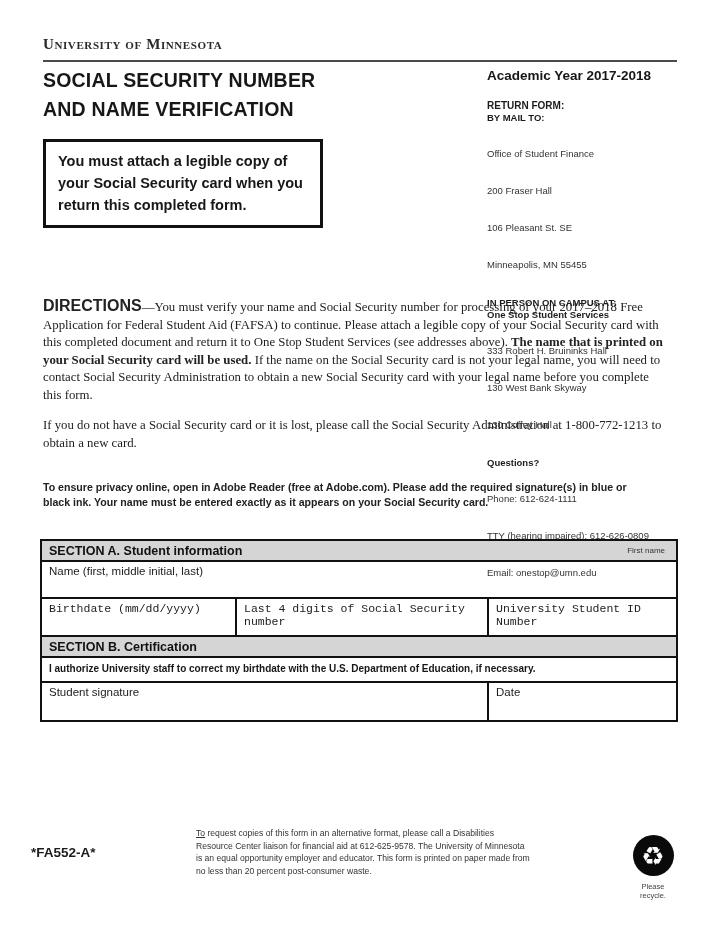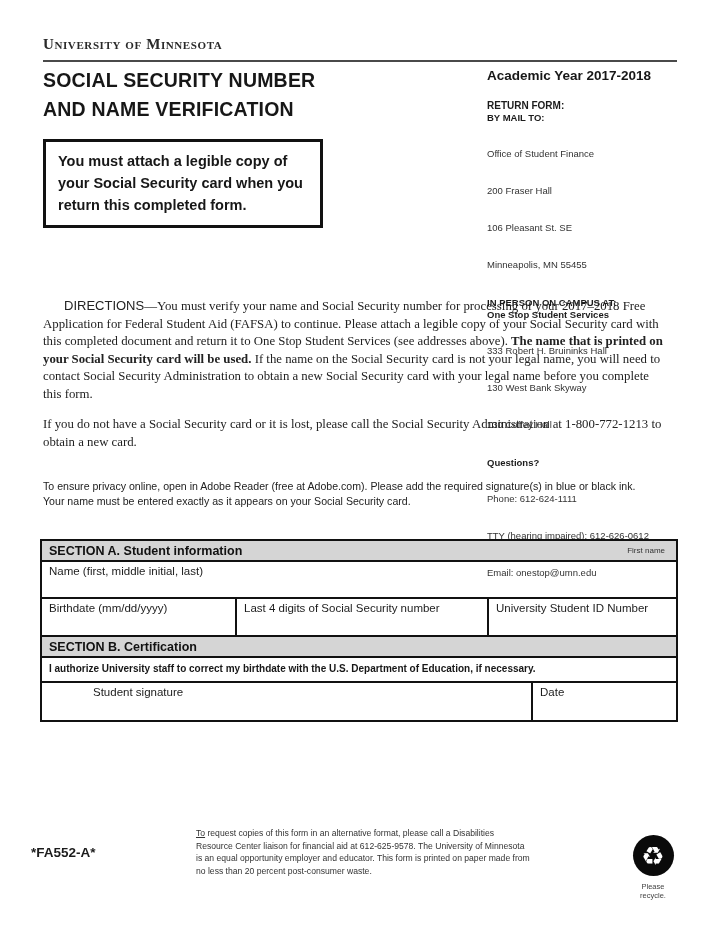--- a/index.html
+++ b/index.html
@@ -48,53 +48,53 @@
 
   
   .directions { position:absolute; left:43px; top:297px; width:622px; }
   .directions p {
     font-family:"Liberation Serif", serif;
     font-size:12.8px; line-height:17.5px; color:#222;
     margin-bottom:13px;
   }
   .directions-label {
     font-family:"Liberation Sans", sans-serif;
-    font-weight:normal; font-size:13px;margin-left:21px;
+    font-weight:bold; font-size:16px;
   }
   .dir-bold { font-weight:bold; }
   .privacy-note {
     font-family:"Liberation Sans", sans-serif !important;
-    font-weight:normal; font-size:10.6px !important; line-height:15px !important;
+    font-weight:bold; font-size:10.6px !important; line-height:15px !important;
     color:#171717;
     width:610px;
     margin-top:28px;
   }
 
   
   .form-table {
     position:absolute; left:40px; top:539px; width:638px;
     border:2px solid #111;
   }
   .sec-header {
     height:21px; background:#d5d5d5;
     border-bottom:2px solid #111;
     display:flex; align-items:center; justify-content:space-between;
     padding:0 7px;
   }
   .sec-title { font-weight:bold; font-size:12.5px; color:#111; }
   .corner-note { font-size:8px; color:#333; padding-right:4px; }
   .row-name { height:37px; border-bottom:2px solid #111; padding:3px 7px; font-size:11.5px; }
-  .row-cols { height:38px; border-bottom:2px solid #111; display:flex; }
+  .row-cols { height:38px; border-bottom:2px solid #111; display:flex;font-family:Liberation Mono, monospace; }
   .cell { padding:3px 7px; font-size:11.5px; }
   .c1 { width:195px; border-right:2px solid #111; }
   .c2 { width:252px; border-right:2px solid #111; }
   .c3 { flex:1; }
   .row-cert { border-bottom:2px solid #111; padding:4px 7px 5px 7px; }
   .row-cert p { font-weight:bold; font-size:10px; line-height:13.5px; color:#171717; }
-  .row-sig { height:37px; display:flex;padding-left:44px; }
+  .row-sig { height:37px; display:flex; }
   .sig-cell { width:447px; border-right:2px solid #111; padding:3px 7px; font-size:11.5px; }
   .date-cell { flex:1; padding:3px 7px; font-size:11.5px; }
 
   
   .form-code { position:absolute; left:31px; top:845px; font-weight:bold; font-size:13.5px; }
   .footer-note {
     position:absolute; left:196px; top:827px; width:334px;
     font-size:8.6px; line-height:12.6px; color:#333;
   }
   .u { text-decoration:underline; }
@@ -129,21 +129,21 @@
     <div class="addr-line">200 Fraser Hall</div>
     <div class="addr-line">106 Pleasant St. SE</div>
     <div class="addr-line">Minneapolis, MN 55455</div>
     <div class="block-label gap-sm">IN PERSON ON CAMPUS AT:</div>
     <div class="block-label">One Stop Student Services</div>
     <div class="addr-line">333 Robert H. Bruininks Hall</div>
     <div class="addr-line">130 West Bank Skyway</div>
     <div class="addr-line">130 Coffey Hall</div>
     <div class="block-label gap-sm">Questions?</div>
     <div class="addr-line">Phone: 612-624-1111</div>
-    <div class="addr-line">TTY (hearing impaired): 612-626-0612</div>
+    <div class="addr-line">TTY (hearing impaired): 612-626-0809</div>
     <div class="addr-line">Email: onestop@umn.edu</div>
   </div>
 
   <div class="notice-box">
     <span>You must attach a legible copy of your Social Security card when you return this completed form.</span>
   </div>
 
   <div class="directions">
     <p><span class="directions-label">DIRECTIONS</span><span>—You must verify your name and Social Security number for processing of your 2017–2018 Free Application for Federal Student Aid (FAFSA) to continue. Please attach a legible copy of your Social Security card with this completed document and return it to One Stop Student Services (see addresses above). </span><span class="dir-bold">The name that is printed on your Social Security card will be used.</span><span> If the name on the Social Security card is not your legal name, you will need to contact Social Security Administration to obtain a new Social Security card with your legal name before you complete this form.</span></p>
     <p>If you do not have a Social Security card or it is lost, please call the Social Security Administration at 1-800-772-1213 to obtain a new card.</p>

